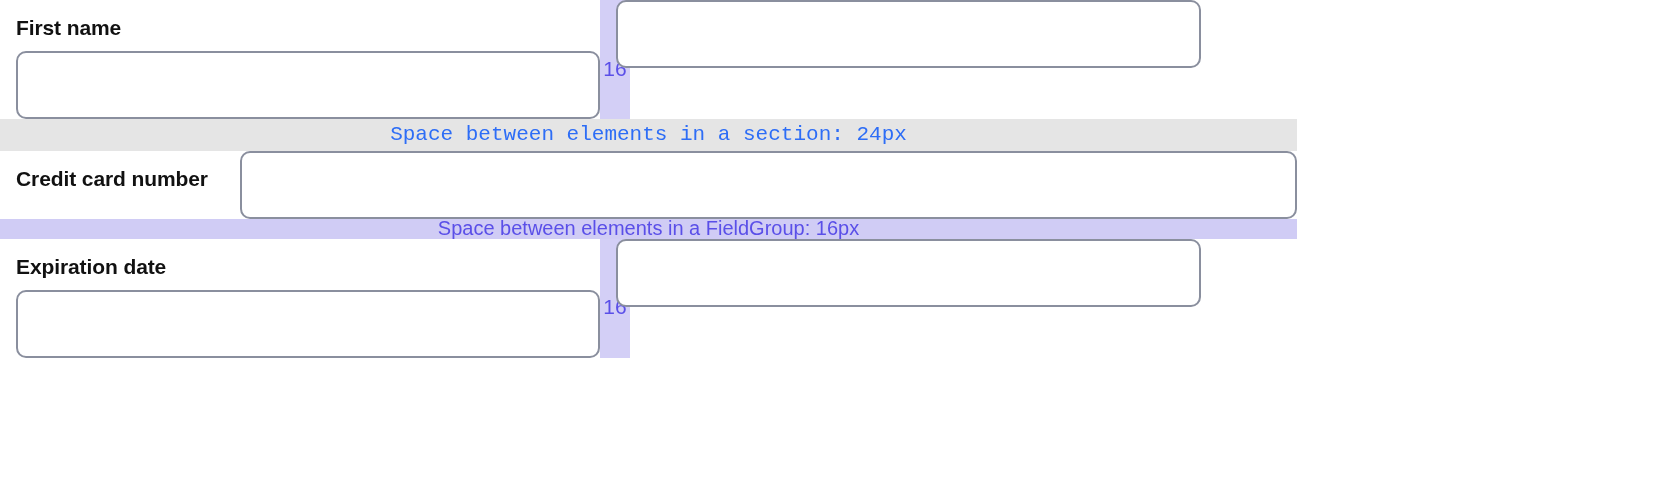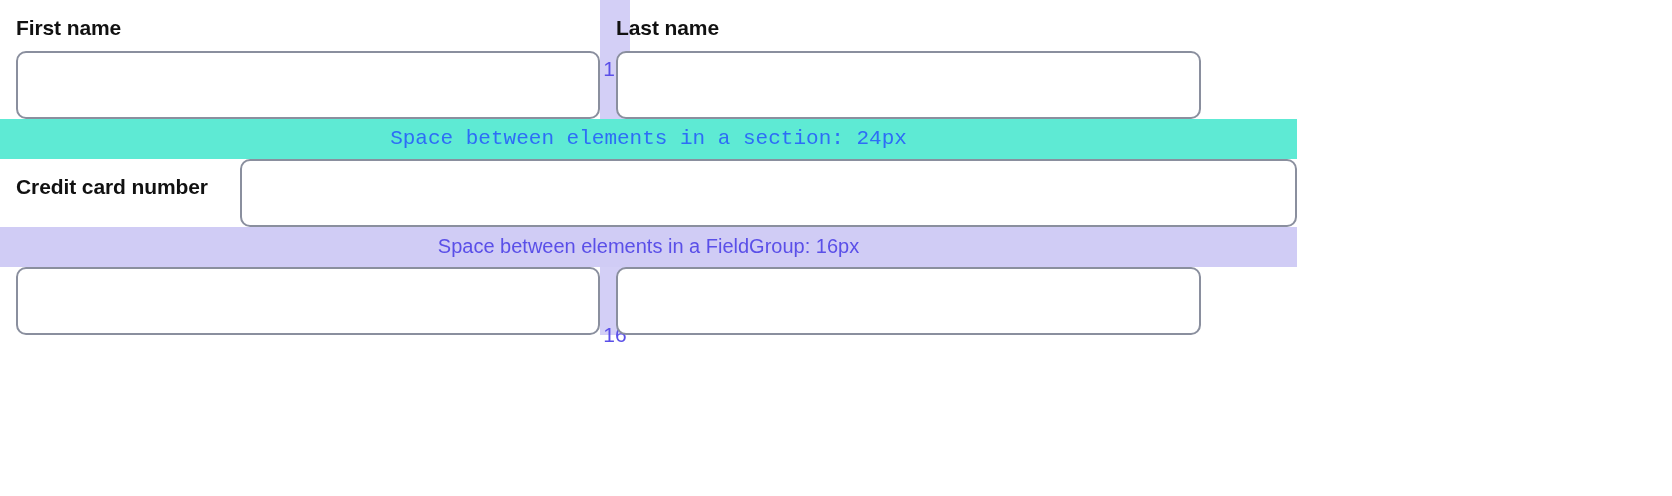--- a/index.html
+++ b/index.html
@@ -109,32 +109,32 @@
   
   .space-bar {
     box-sizing: border-box;
     width: 1297px;
     display: flex;
     align-items: center;
     justify-content: center;
     white-space: nowrap;
   }
   .space-bar.section {
-    height: 40px;
-    background: #5eead4;
+    height: 32px;
+    background: #e5e5e5;
     text-align: center;
   }
   .space-bar.section .space-bar-text {
     font-family: "Liberation Mono", monospace;
     font-size: 21px;
     color: #2d6df6;
     letter-spacing: 0px;
   }
   .space-bar.fieldgroup {
-    height: 40px;
+    height: 20px;
     background: #d0ccf5;
   }
   .space-bar.fieldgroup .space-bar-text {
     font-family: "Liberation Sans", sans-serif;
     font-size: 20px;
     color: #5a4fe8;
   }
 </style>
 </head>
 <body>
@@ -147,21 +147,20 @@
       <div class="gutter">
         <div class="gutter-label" style="margin-top:58px;">16</div>
       </div>
 
       <div class="field-col left">
         <div class="field-label">First name</div>
         <input class="text-input" type="text" placeholder="" style="">
       </div>
 
       <div class="field-col right">
-        <div class="field-label">Last name</div>
         <input class="text-input" type="text" placeholder="" style="">
       </div>
 
     </div>
 
     <div class="space-bar section">
       <span class="space-bar-text">Space between elements in a section: 24px</span>
     </div>
 
     <div class="full-col">
@@ -173,20 +172,21 @@
       <span class="space-bar-text">Space between elements in a FieldGroup: 16px</span>
     </div>
 
     <div class="pair-row">
 
       <div class="gutter">
         <div class="gutter-label" style="margin-top:57px;">16</div>
       </div>
 
       <div class="field-col left">
+        <div class="field-label">Expiration date</div>
         <input class="text-input" type="text" placeholder="" style="">
       </div>
 
       <div class="field-col right">
         <input class="text-input" type="text" placeholder="" style="">
       </div>
 
     </div>
 
   </div>

